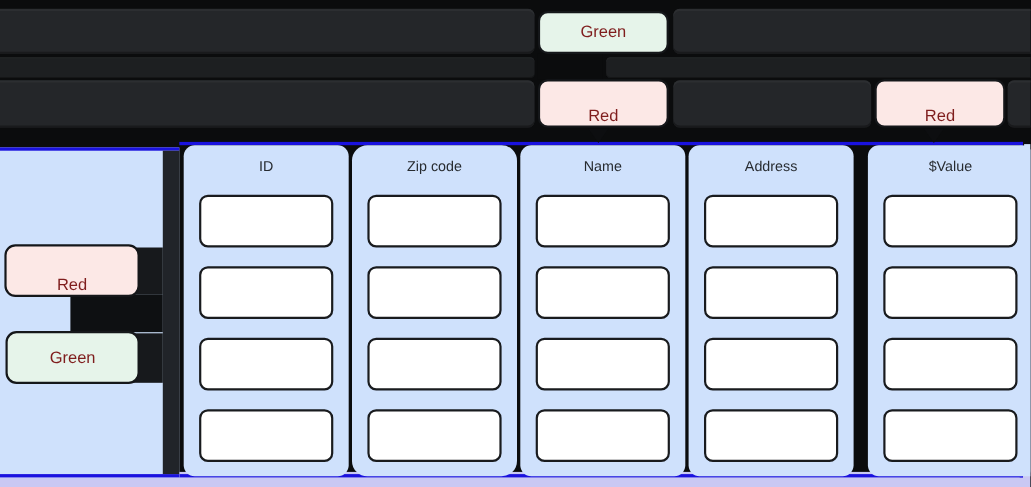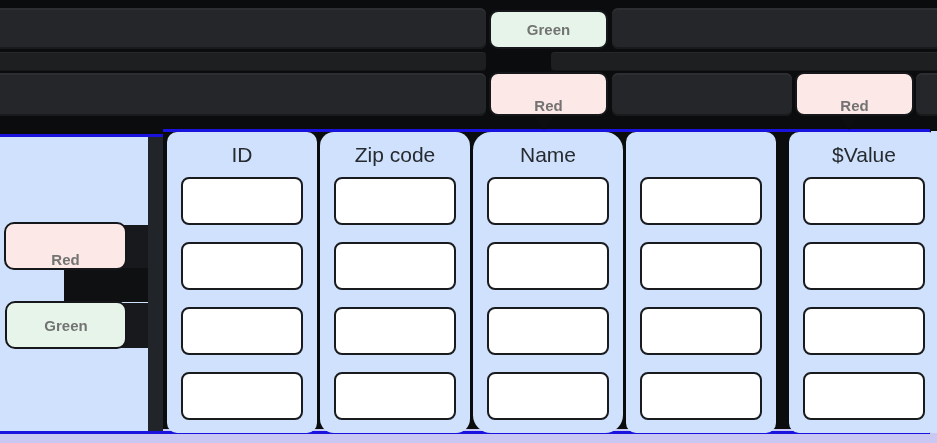--- a/index.html
+++ b/index.html
@@ -7,39 +7,39 @@
     position:relative;width:937px;height:443px;overflow:hidden;
     background:#0b0c0d;font-family:"Liberation Sans",sans-serif;
   }
   
   .band{position:absolute;box-sizing:border-box;background:#242629;border-radius:6px;
         box-shadow:inset 0 2px 0 #2c2e31, inset 0 -2px 0 #191a1c;}
   .midband{background:#1d1f21;border-radius:4px;box-shadow:inset 0 1px 0 #26282a, inset 0 -1px 0 #151617;}
   .cutblock{position:absolute;background:#0b0c0d;}
   
   .badge{position:absolute;box-sizing:border-box;display:flex;align-items:center;justify-content:center;
-         font-weight:bold;font-size:15px;color:#737373;border:2px solid #15171a;border-radius:9px;}
+         font-weight:normal;font-size:15px;color:#7f1d1d;border:2px solid #15171a;border-radius:9px;}
   .badge.green{background:#e6f4ea;}
   .badge.red{background:#fce8e6;align-items:flex-end;}
   
   .tri{position:absolute;width:0;height:0;border-left:9px solid transparent;
        border-right:9px solid transparent;border-top:13px solid #0d0e10;}
   
   .lavender{position:absolute;left:0;top:429px;width:937px;height:14px;background:#c9c8f3;}
   .outline{position:absolute;left:163px;top:129px;width:767px;height:305px;
            border:3px solid #1a12df;border-left:none;box-sizing:border-box;background:transparent;}
   .sliver{position:absolute;left:931px;top:131px;width:6px;height:302px;background:#cfe1fc;}
   .leftpanel{position:absolute;left:0;top:134px;width:163px;height:300px;background:#cfe1fc;
              border-top:3px solid #1a12df;border-bottom:3px solid #1a12df;box-sizing:border-box;}
   .strip{position:absolute;left:148px;top:137px;width:15px;height:294px;background:#212429;}
   .connector{position:absolute;background:#17191c;}
   .connector.block{background:#0e1012;}
   
   .col{position:absolute;top:132px;width:150px;height:301px;background:#cfe1fc;border-radius:10px;}
-  .col-header{text-align:center;padding-top:11px;font-size:21px;color:#272b30;}
+  .col-header{text-align:center;padding-top:11px;font-size:13px;color:#272b30;}
   .cell{position:absolute;left:14px;width:122px;height:48px;background:#ffffff;
         border:2px solid #191b1e;border-radius:8px;box-sizing:border-box;}
   .cell.r1{top:45px;} .cell.r2{top:110px;} .cell.r3{top:175px;} .cell.r4{top:240px;}
 </style>
 </head>
 <body>
 
 <div id="stage">
 
   <div class="band" style="left:-10px;top:8px;width:496px;height:41px;"></div>
@@ -88,28 +88,29 @@
     <div class="cell r3"></div>
     <div class="cell r4"></div>
   </div>
   <div class="col" style="left:320px;border-radius:14px;">
     <div class="col-header">Zip code</div>
     <div class="cell r1"></div>
     <div class="cell r2"></div>
     <div class="cell r3"></div>
     <div class="cell r4"></div>
   </div>
-  <div class="col" style="left:473px;border-radius:18px;">
+  <div class="col" style="left:473px;">
     <div class="col-header">Name</div>
     <div class="cell r1"></div>
     <div class="cell r2"></div>
     <div class="cell r3"></div>
     <div class="cell r4"></div>
   </div>
   <div class="col" style="left:626px;">
+    <div class="col-header">Address</div>
     <div class="cell r1"></div>
     <div class="cell r2"></div>
     <div class="cell r3"></div>
     <div class="cell r4"></div>
   </div>
   <div class="col" style="left:789px;">
     <div class="col-header">$Value</div>
     <div class="cell r1"></div>
     <div class="cell r2"></div>
     <div class="cell r3"></div>

